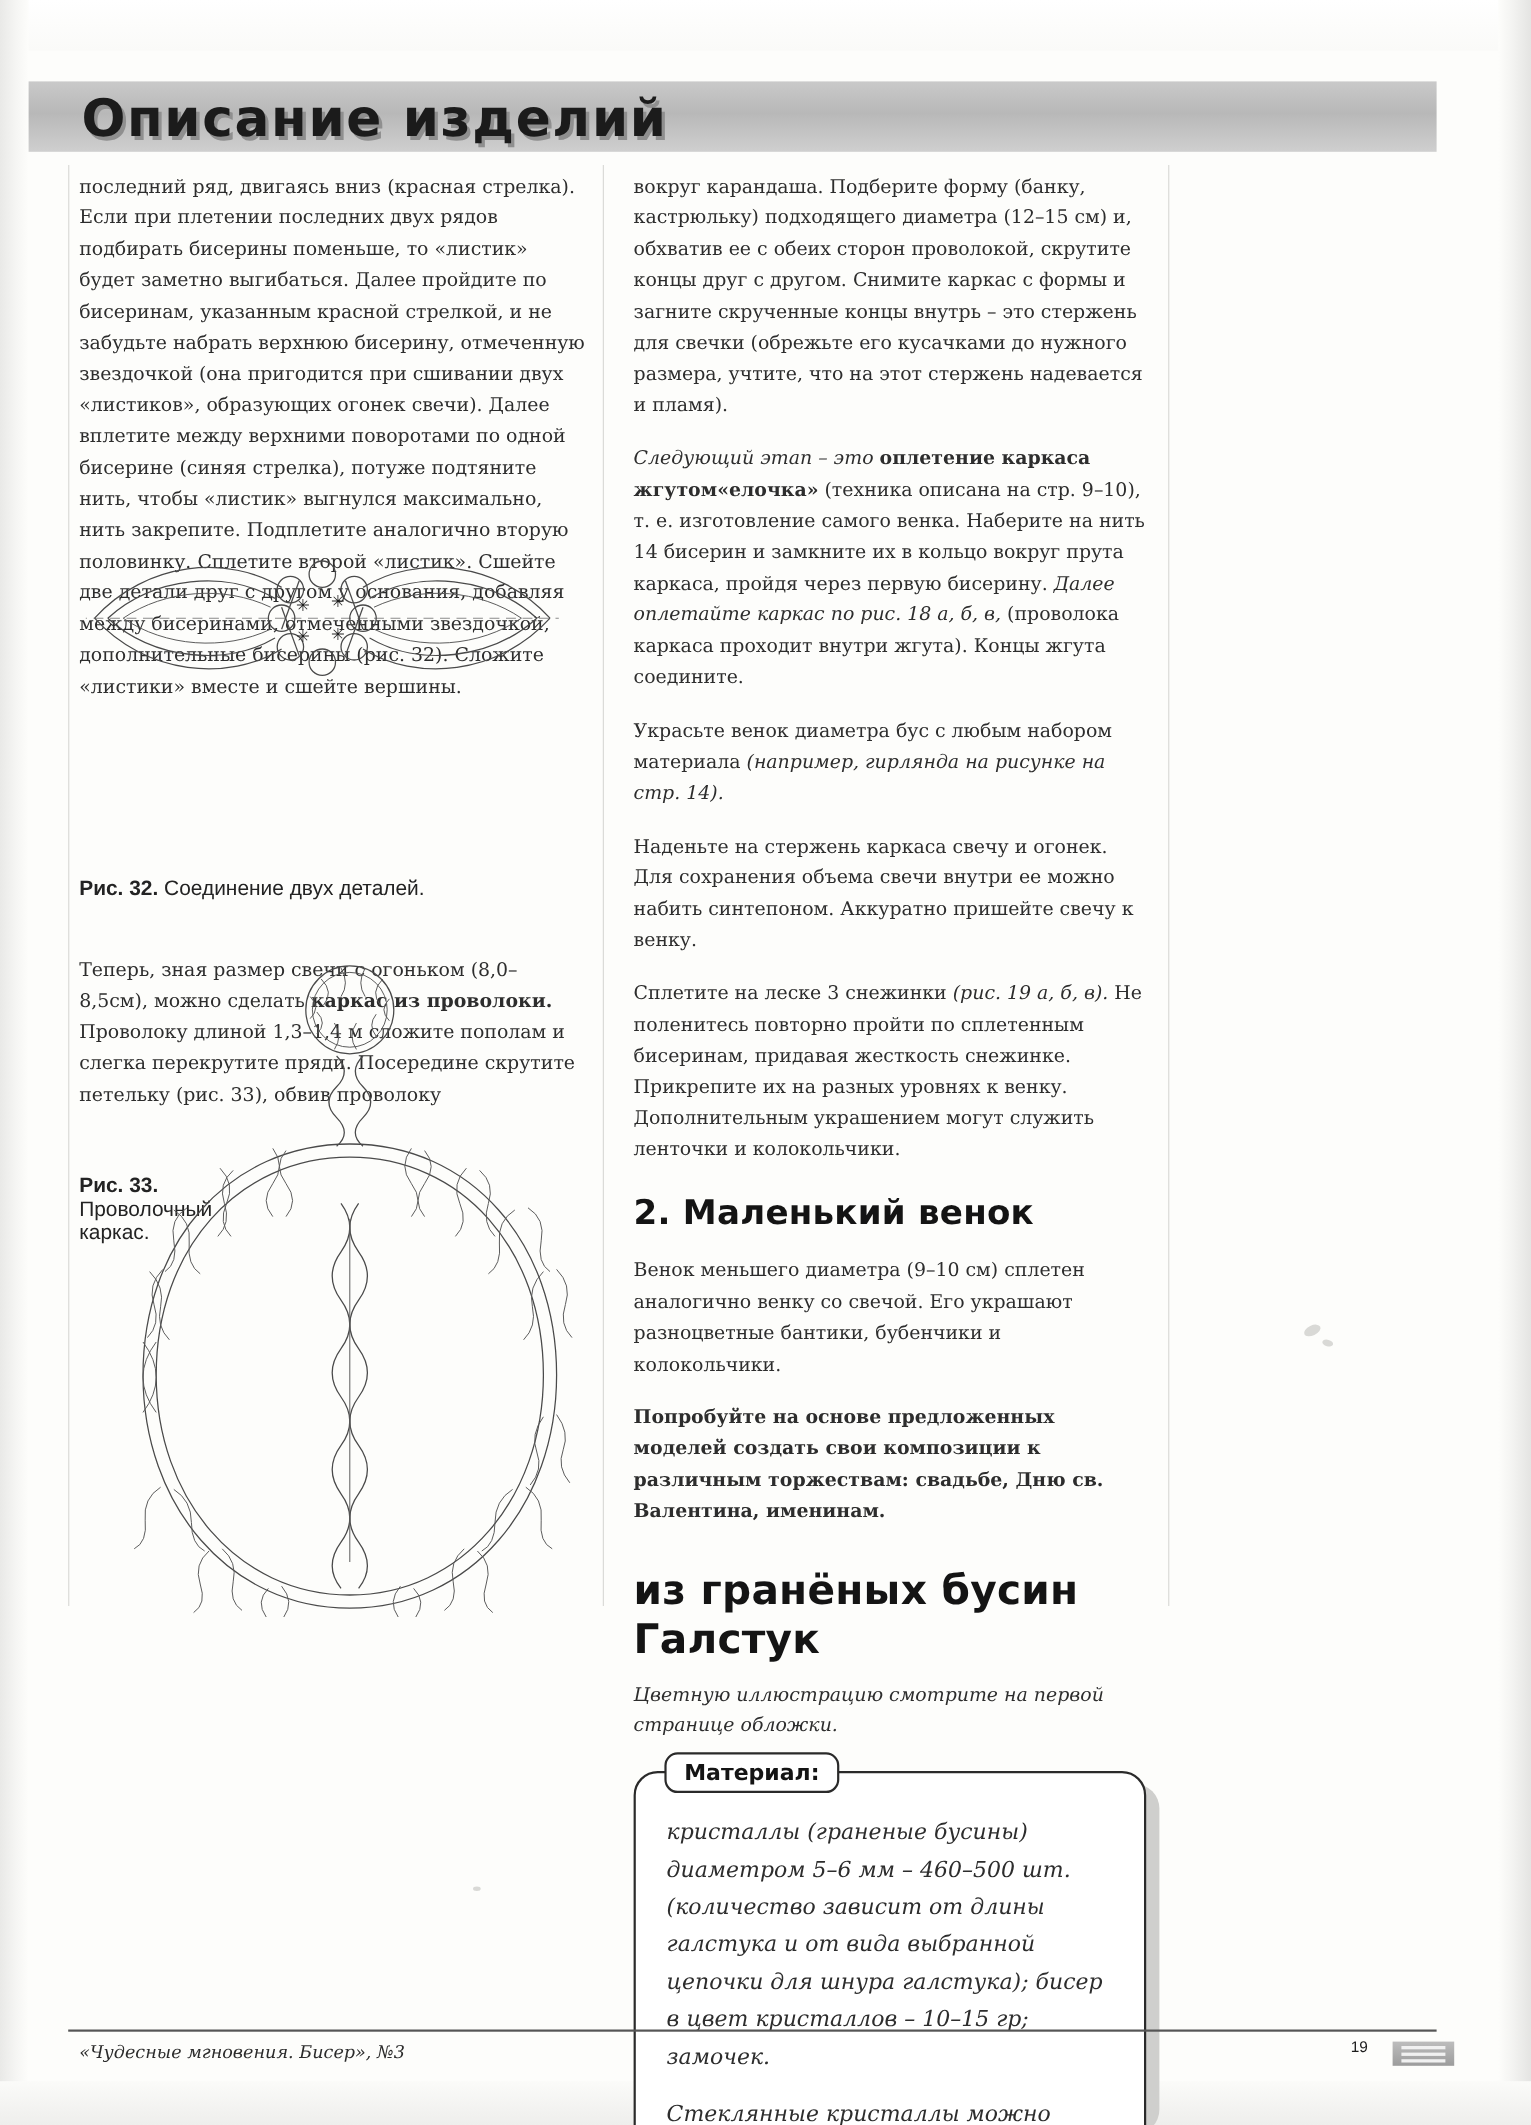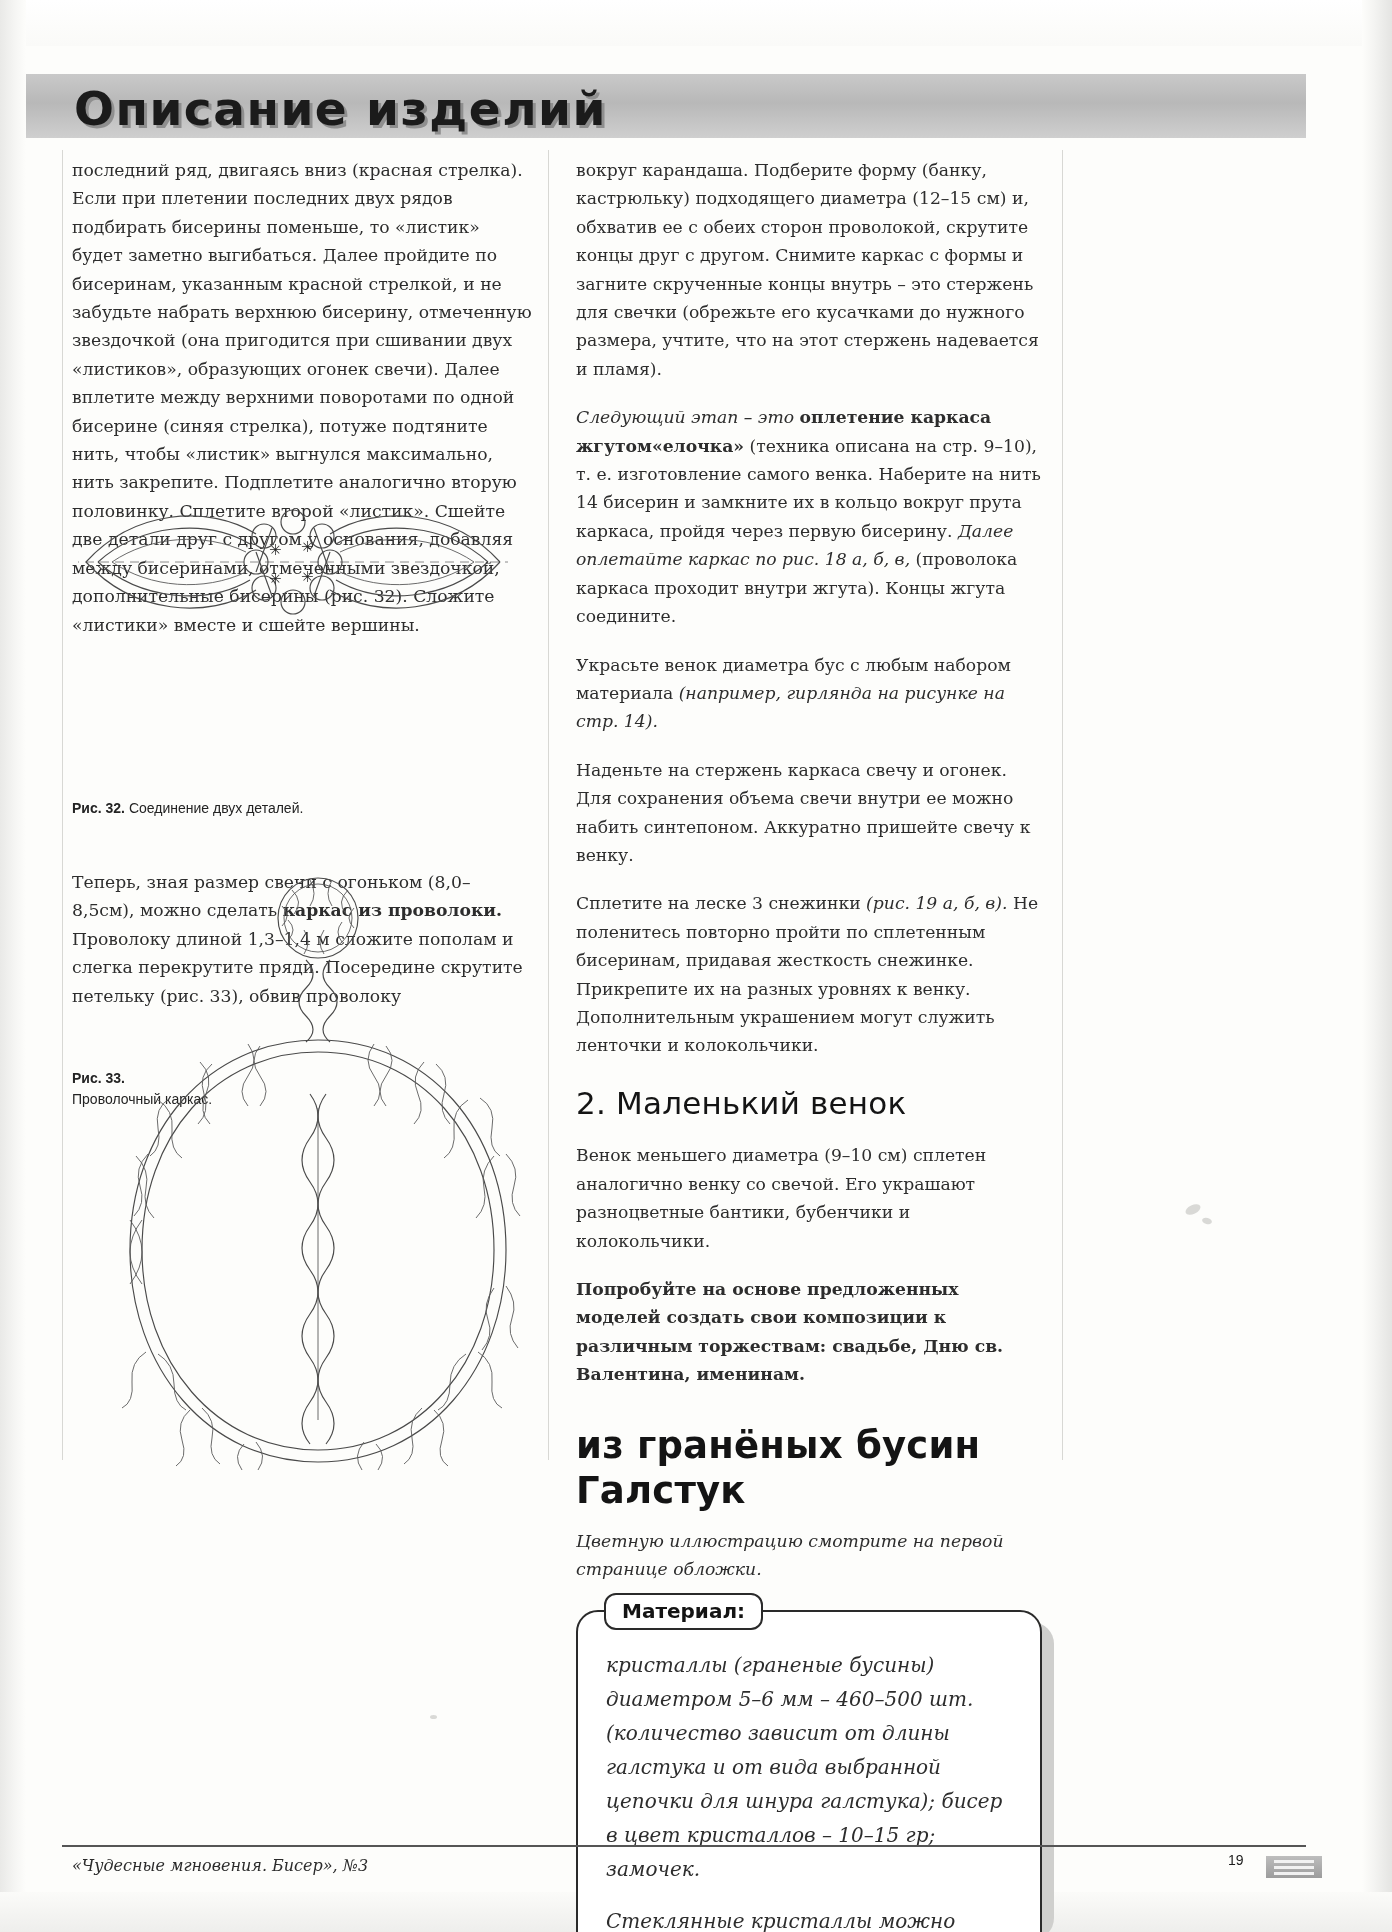--- a/index.html
+++ b/index.html
@@ -102,30 +102,30 @@
     text-align: left;
     color: #2d2d2d;
   }
   .it { font-style: italic; }
   .bd { font-weight: bold; }
 
   
   .fig-caption {
     position: absolute;
     font-family: "Liberation Sans", sans-serif;
-    font-size: 14px;
+    font-size: 19px;
     line-height: 21px;
     color: #232323;
   }
   .fig-caption .num { font-weight: bold; }
 
   
   .h-section {
     font-family: "DejaVu Sans", sans-serif;
-    font-weight: normal;
+    font-weight: bold;
     font-size: 31px;
     color: #141414;
     letter-spacing: 0.2px;
     margin: 26px 0 20px 0;
     line-height: 1.15;
   }
   .h-big {
     font-family: "DejaVu Sans", sans-serif;
     font-weight: bold;
     font-size: 37px;

